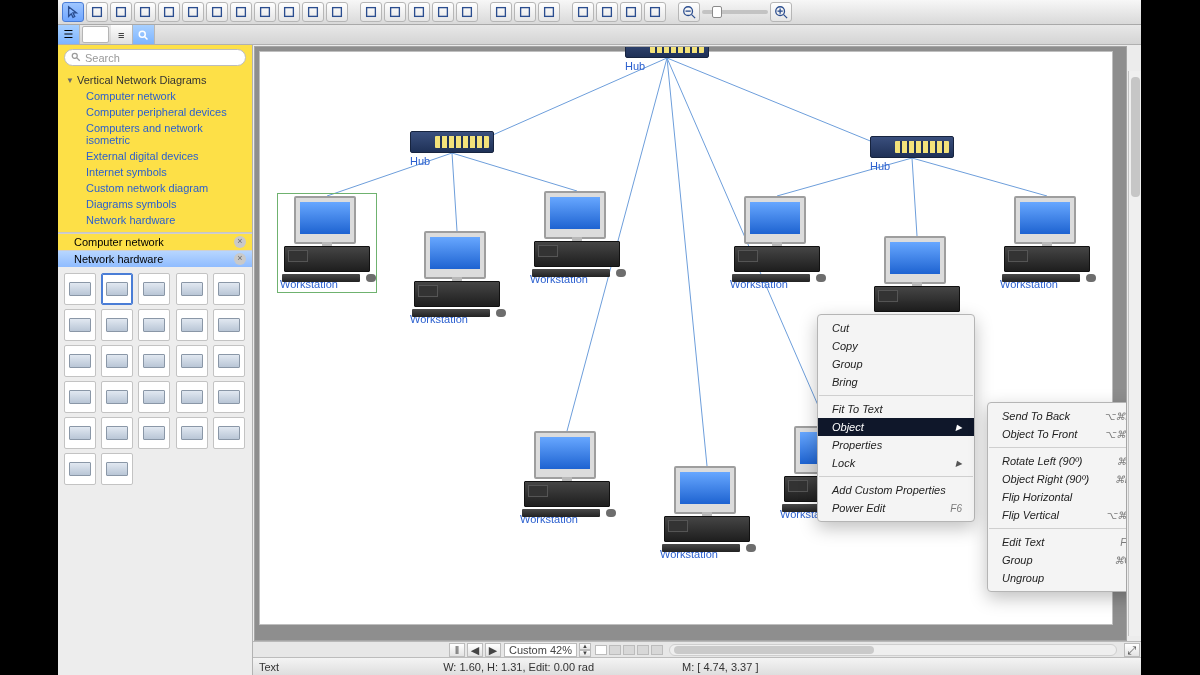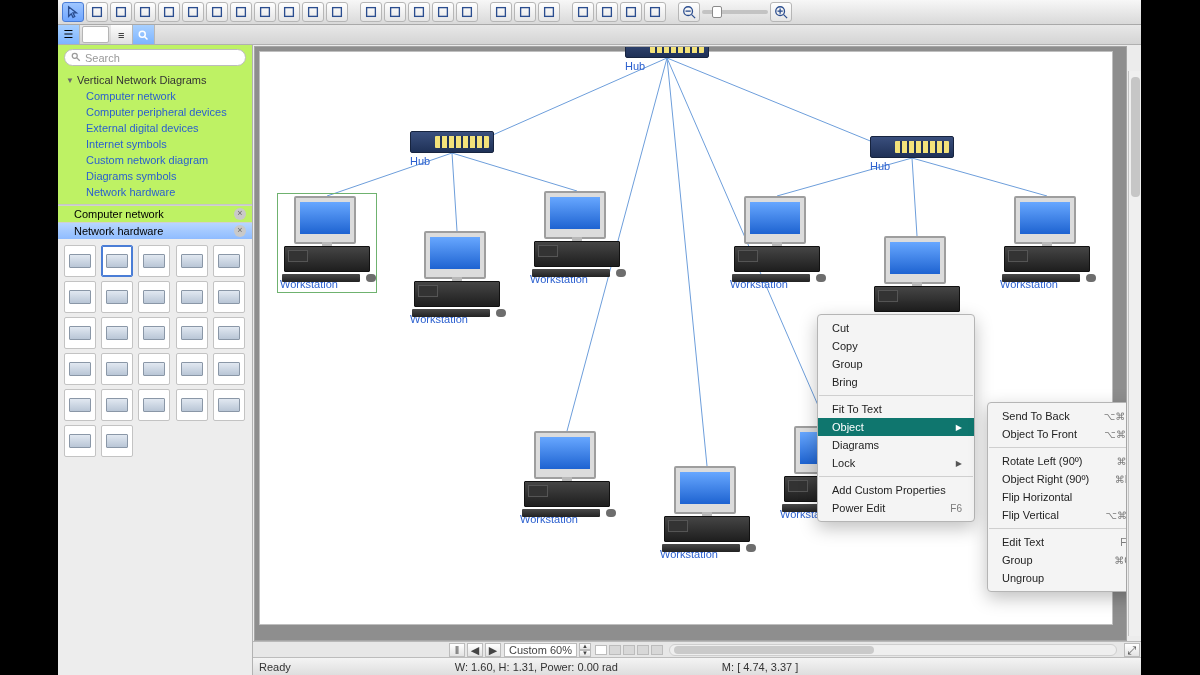--- a/index.html
+++ b/index.html
@@ -18,21 +18,21 @@
   
   .subbar { height: 20px; background: linear-gradient(#e8e8e8,#d4d4d4); border-bottom: 1px solid #b0b0b0; display: flex; align-items: stretch; }
   .subbtn { width: 22px; border-right: 1px solid #b7b7b7; display: flex; align-items: center; justify-content: center; background: linear-gradient(#fdfdfd,#e0e0e0); cursor: pointer; }
   .subbtn.active { background: linear-gradient(#a8d0ff,#7db4ff); }
   .sub-input { flex: 1; margin: 1px 2px; border: 1px solid #b5b5b5; background: #fff; border-radius: 2px; }
 
   
   .body { flex: 1; display: flex; min-height: 0; }
 
   
-  .sidebar { width: 195px; background: #bef264; border-right: 1px solid #b2b2b2; display: flex; flex-direction: column; }
+  .sidebar { width: 195px; background: #fde047; border-right: 1px solid #b2b2b2; display: flex; flex-direction: column; }
   .search-row { padding: 4px 6px; }
   .search-box { display: flex; align-items: center; background: #fff; border: 1px solid #bcbcbc; border-radius: 10px; height: 17px; padding: 0 6px; color: #999; gap: 4px; }
   .tree { padding: 2px 0 4px 0; overflow: hidden; }
   .tree-cat { padding: 2px 4px 2px 8px; color: #333; display: flex; align-items: center; gap: 3px; cursor: pointer; }
   .tree-cat .arr { font-size: 8px; color: #6a6a6a; }
   .tree-item { padding: 2px 4px 2px 28px; color: #2a5fcf; cursor: pointer; }
   .open-stencils { border-top: 1px solid #c6c6c6; }
   .stencil-hdr { display: flex; align-items: center; justify-content: space-between; padding: 2px 6px 2px 16px; border-top: 1px solid #d0d0d0; cursor: pointer; }
   .stencil-hdr.active { background: linear-gradient(#b7d6ff,#8fbcff); }
   .close-dot { width: 12px; height: 12px; border-radius: 6px; background: #c9c9c9; color: #6a6a6a; font-size: 9px; line-height: 11px; text-align: center; }
@@ -60,23 +60,23 @@
   .mon::after { content: ""; position: absolute; left: 26px; bottom: -6px; width: 10px; height: 6px; background: #b9b9b9; }
   .tower { position: absolute; left: 4px; top: 50px; width: 86px; height: 26px; background: linear-gradient(#454545,#1e1e1e); border: 1px solid #111; border-radius: 1px; }
   .tower::before { content: ""; position: absolute; left: 3px; top: 3px; width: 18px; height: 10px; background: #333; border: 1px solid #555; }
   .kbd { position: absolute; left: 2px; top: 78px; width: 78px; height: 8px; background: linear-gradient(#4a4a4a,#222); border-radius: 1px; }
   .mouse { position: absolute; left: 86px; top: 78px; width: 10px; height: 8px; background: #6d6d6d; border-radius: 4px; }
   .edges { position: absolute; inset: 0; }
   .edges line { stroke: #6d9edb; stroke-width: 1; }
 
   
   .ctx { position: absolute; background: #f4f4f4; border: 1px solid #b5b5b5; border-radius: 4px; box-shadow: 0 6px 18px rgba(0,0,0,.25); padding: 4px 0; min-width: 158px; }
-  .ctx .mi { display: flex; justify-content: space-between; align-items: center; padding: 3px 12px 3px 14px; color: #222; cursor: default; }
+  .ctx .mi { display: flex; justify-content: space-between; align-items: center; padding: 3px 12px 3px 14px; color: #222; cursor: default; font-style: italic; }
   .ctx .mi.sub::after { content: "▶"; font-size: 8px; color: #555; margin-left: 8px; }
-  .ctx .mi.hl { background: #0f766e; color: #fff; }
+  .ctx .mi.hl { background: #0f172a; color: #fff; }
   .ctx .mi.hl::after { color: #fff; }
   .ctx .sep { height: 1px; background: #cfcfcf; margin: 4px 1px; }
   .sc { color: #7a7a7a; font-size: 10px; margin-left: 16px; }
 
   
   .pagestrip { height: 16px; background: #e7e7e7; border-top: 1px solid #b8b8b8; display: flex; align-items: center; font-size: 10px; color: #444; }
   .ps-btn { width: 16px; height: 14px; border: 1px solid #bcbcbc; background: linear-gradient(#fff,#e3e3e3); margin: 0 1px; text-align: center; line-height: 12px; cursor: pointer; }
   .ps-zoom { border: 1px solid #bcbcbc; background: #fff; padding: 0 4px; margin: 0 2px; height: 14px; line-height: 13px; }
   .ps-stepper { width: 12px; height: 14px; display: flex; flex-direction: column; }
   .ps-stepper div { flex: 1; border: 1px solid #bcbcbc; background: linear-gradient(#fff,#e3e3e3); font-size: 6px; text-align: center; line-height: 5px; }
@@ -272,20 +272,21 @@
         </div>
       </div>
       <div class="tree">
         <div class="tree-cat">
           <span class="arr">▼</span>
           <span>Vertical Network Diagrams</span>
         </div>
         <div id="tree-items">
             <div class="tree-item">Computer network</div>
             <div class="tree-item">Computer peripheral devices</div>
+            <div class="tree-item">Computers and network isometric</div>
             <div class="tree-item">External digital devices</div>
             <div class="tree-item">Internet symbols</div>
             <div class="tree-item">Custom network diagram</div>
             <div class="tree-item">Diagrams symbols</div>
             <div class="tree-item">Network hardware</div>
           </div>
       </div>
       <div class="open-stencils" id="open-stencils">
           <div class="stencil-hdr">
             <span>Computer network</span>
@@ -508,21 +509,21 @@
               <span>Bring</span>
             </div>
             <div class="sep"></div>
             <div class="mi">
               <span>Fit To Text</span>
             </div>
             <div class="mi sub hl">
               <span>Object</span>
             </div>
             <div class="mi">
-              <span>Diagrams</span>
+              <span>Properties</span>
             </div>
             <div class="mi sub">
               <span>Lock</span>
             </div>
             <div class="sep"></div>
             <div class="mi">
               <span>Add Custom Properties</span>
             </div>
             <div class="mi">
               <span>Power Edit</span>
@@ -571,37 +572,37 @@
       </div>
       <div class="canvas-vscroll">
           <div class="sthumb"></div>
         </div>
 
       <div class="pagestrip">
         <div style="width:195px"></div>
         <div class="ps-btn">‖</div>
         <div class="ps-btn">◀</div>
         <div class="ps-btn">▶</div>
-        <div class="ps-zoom">Custom 60%</div>
+        <div class="ps-zoom">Custom 42%</div>
         <div class="ps-stepper">
             <div>▲</div>
             <div>▼</div>
           </div>
         <div class="ps-thumb"></div>
         <div class="ps-tab"></div>
         <div class="ps-tab"></div>
         <div class="ps-tab"></div>
         <div class="ps-tab"></div>
         <div class="hscroll">
             <div class="hthumb"></div>
           </div>
         <div class="ps-btn">⤢</div>
       </div>
 
       <div class="status">
-        <span class="seg">Ready</span>
-        <span class="seg" style="margin-left:140px">W: 1.60,  H: 1.31,  Power: 0.00 rad</span>
-        <span class="seg" style="margin-left:80px">M: [ 4.74, 3.37 ]</span>
+        <span class="seg">Text</span>
+        <span class="seg" style="margin-left:140px">W: 1.60,  H: 1.31,  Edit: 0.00 rad</span>
+        <span class="seg" style="margin-left:64px">M: [ 4.74, 3.37 ]</span>
       </div>
     </div>
 
   </div>
 </div>
 
 </body></html>

